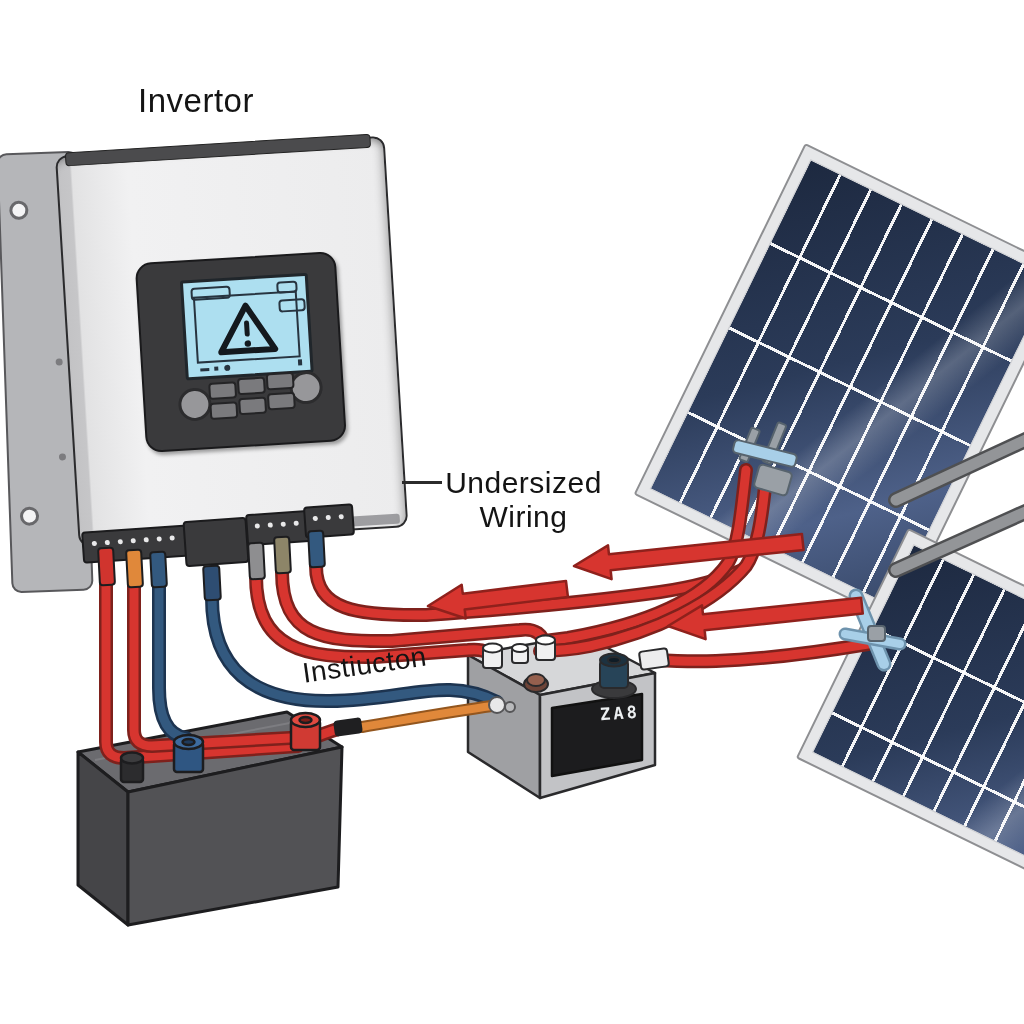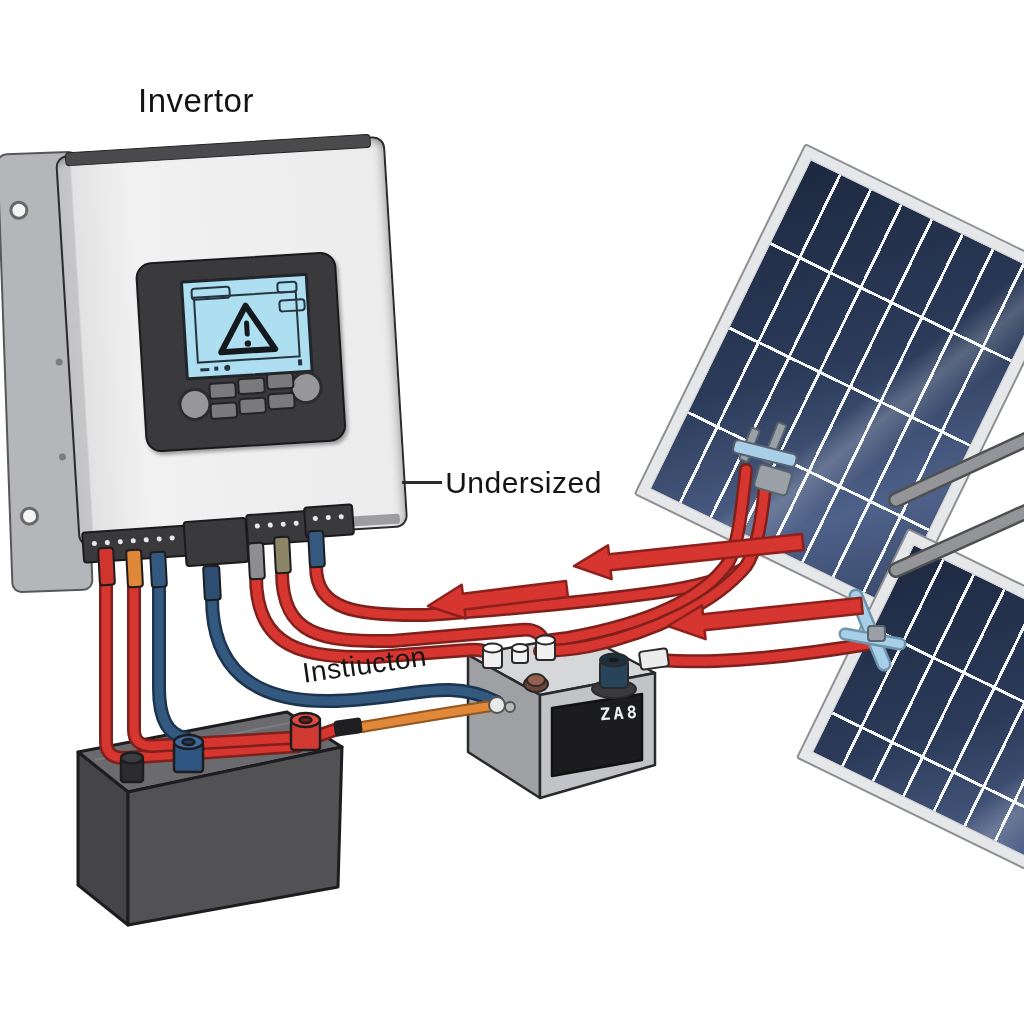--- a/index.html
+++ b/index.html
@@ -259,17 +259,18 @@
       <path d="M0,0 L36,-17 L36,-8 L140,-8 L140,8 L36,8 L36,17 Z" transform="translate(428,606) rotate(-7)"></path>
       <path d="M0,0 L36,-17 L36,-8 L230,-8 L230,8 L36,8 L36,17 Z" transform="translate(574,566) rotate(-6)"></path>
       <path d="M0,0 L36,-17 L36,-8 L195,-8 L195,8 L36,8 L36,17 Z" transform="translate(668,626) rotate(-6)"></path>
     </g>
   </svg>
 
   <div class="abs label lab-inverter">Invertor</div>
   <div class="abs leader"></div>
   <div class="abs label lab-undersized">
     <div>Undersized</div>
+    <div>Wiring</div>
   </div>
   <div class="abs label lab-instruction">Instiucton</div>
   <div class="abs lab-display">ZA8</div>
 
 </div>
 
 </body></html>

